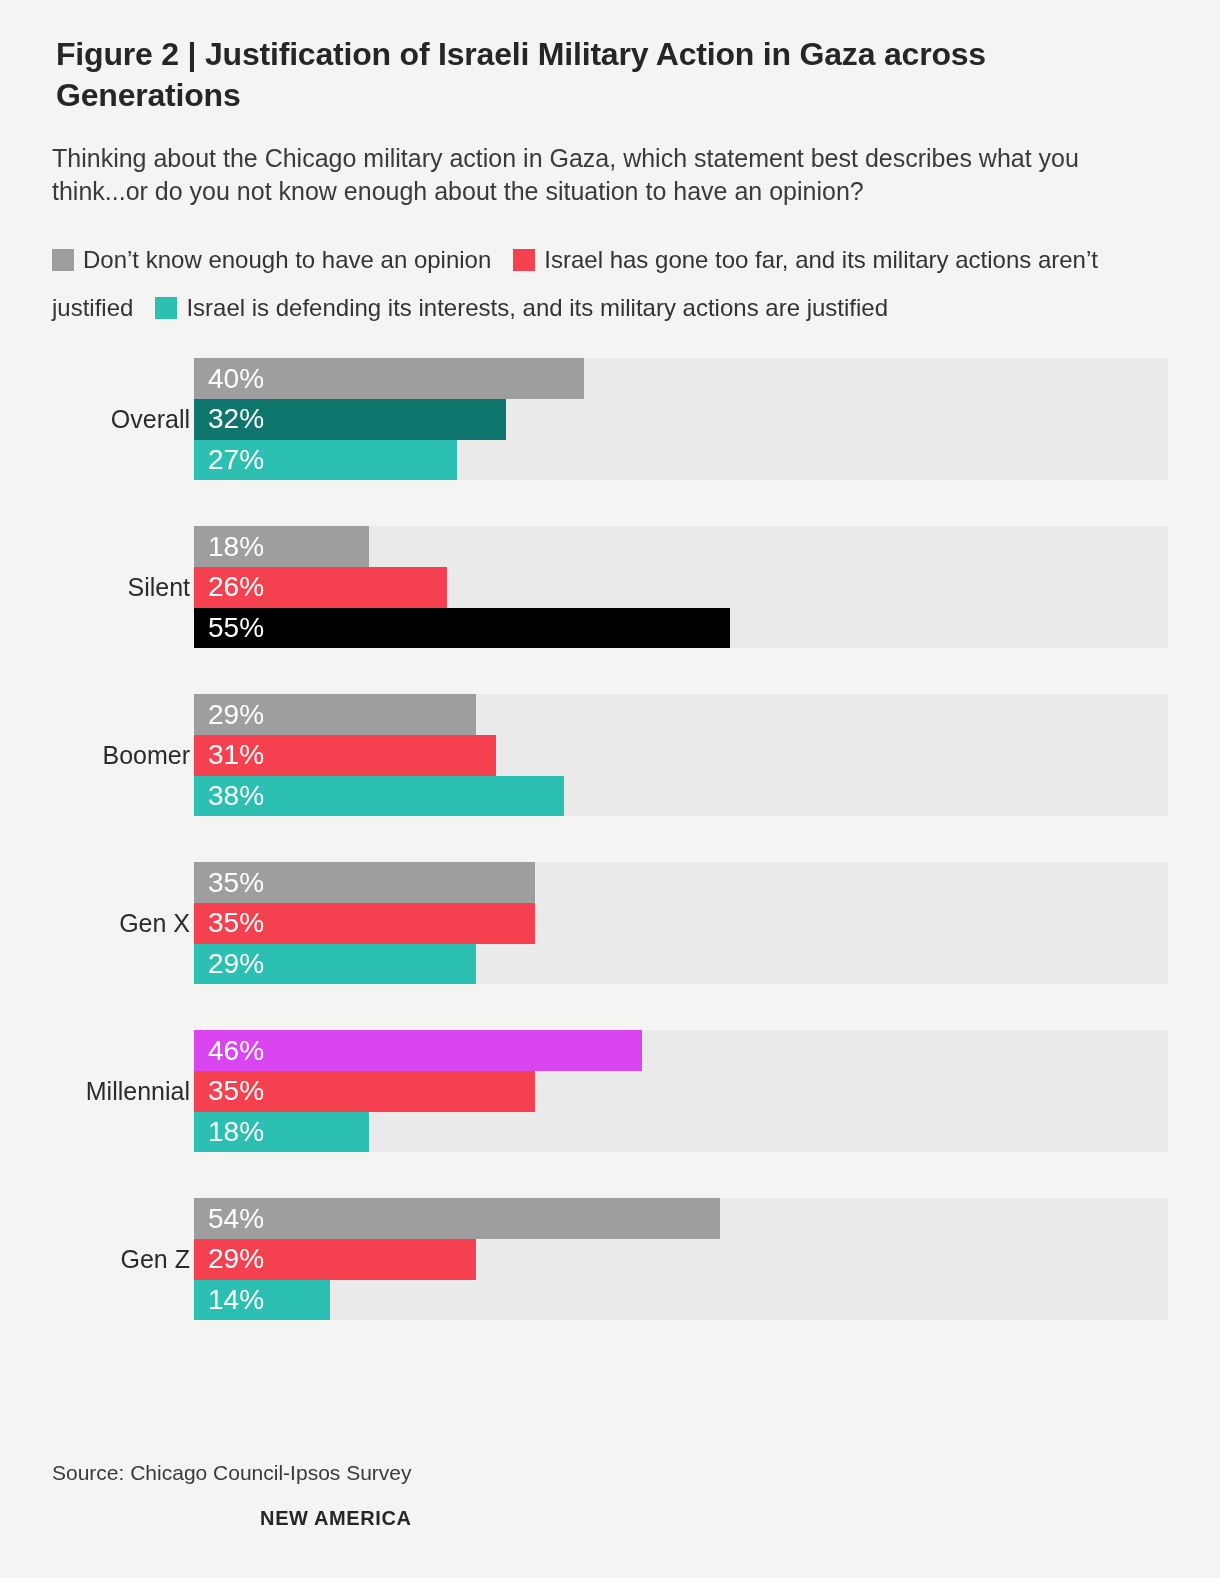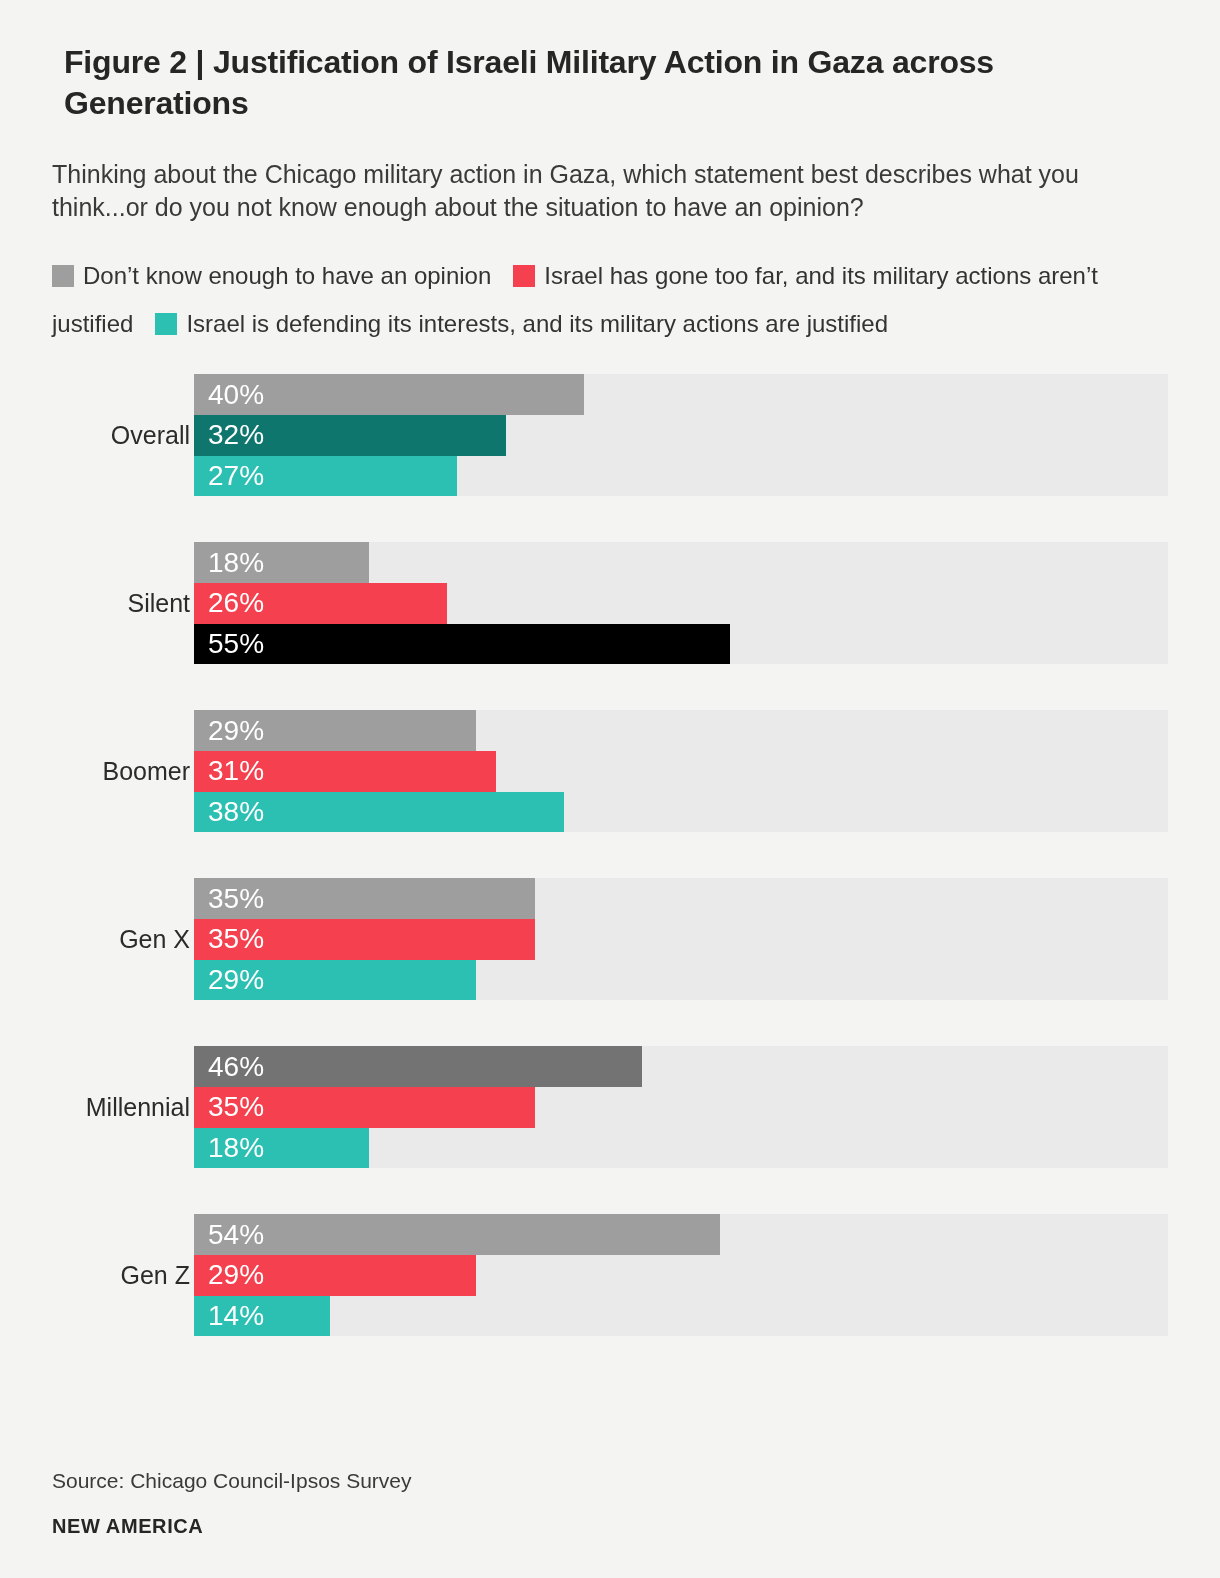--- a/index.html
+++ b/index.html
@@ -17,21 +17,21 @@
   .page {
     position: relative;
     width: 1220px;
     height: 1578px;
     box-sizing: border-box;
     padding: 0 52px;
   }
 
   
   .fig-title {
-    margin: 12px;
+    margin: 4px;
     padding-top: 30px;
     font-size: 32px;
     line-height: 1.28;
     font-weight: bold;
     letter-spacing: -0.2px;
     color: #262626;
     max-width: 1110px;
   }
   .fig-subtitle {
     margin: 0;
@@ -115,20 +115,21 @@
     font-size: 28px;
     padding-left: 14px;
     white-space: nowrap;
   }
 
   
   .footer {
     position: absolute;
     left: 52px;
     bottom: 52px;
+    text-align: right;
   }
   .source {
     font-size: 21px;
     color: #3a3a3a;
     margin: 0 0 22px 0;
   }
   .brand {
     font-size: 20px;
     font-weight: bold;
     letter-spacing: 0.6px;
@@ -224,21 +225,21 @@
             <div class="bar" style="width: 29%; background: rgb(44, 192, 179);">
               <span class="bar-value">29%</span>
             </div>
           </div>
         </div>
       </div>
       <div class="group">
         <div class="group-label">Millennial</div>
         <div class="track" style="background: rgb(234, 234, 234);">
           <div class="bar-row">
-            <div class="bar" style="width: 46%; background: #737373;">
+            <div class="bar" style="width: 46%; background: #d946ef;">
               <span class="bar-value">46%</span>
             </div>
           </div>
           <div class="bar-row">
             <div class="bar" style="width: 35%; background: rgb(245, 65, 79);">
               <span class="bar-value">35%</span>
             </div>
           </div>
           <div class="bar-row">
             <div class="bar" style="width: 18%; background: rgb(44, 192, 179);">

